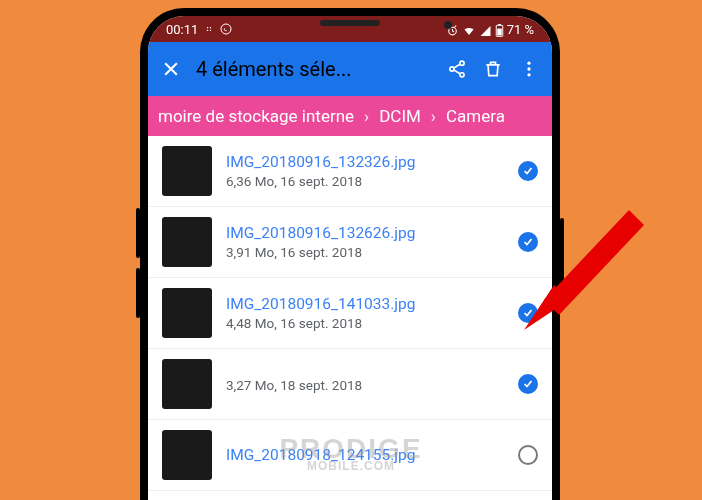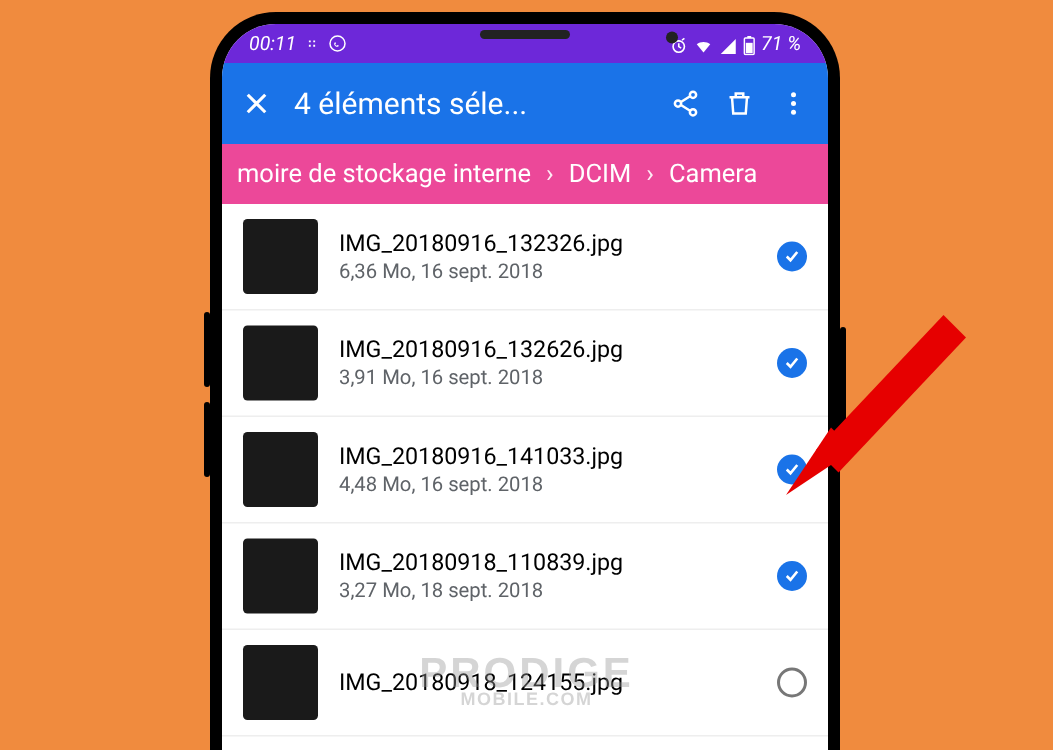--- a/index.html
+++ b/index.html
@@ -27,37 +27,36 @@
     width: 100%;
     height: 100%;
     background: #fff;
     border-radius: 36px 36px 0 0;
     overflow: hidden;
     display: flex;
     flex-direction: column;
   }
   .status-bar {
     height: 26px;
-    background: #6d28d9;
+    background: #7f1d1d;
     color: #fff;
     display: flex;
     align-items: center;
     padding: 0 18px;
     font-size: 13px;
     position: relative;
-    font-style: italic;
   }
   .status-left { display:flex; align-items:center; gap:6px; }
   .status-right { margin-left:auto; display:flex; align-items:flex-end; gap:3px; }
   .sensor { position:absolute; right:100px; top:5px; width:8px; height:8px; border-radius:50%; background:#222; }
   .speaker { position:absolute; left:50%; transform:translateX(-50%); top:4px; width:60px; height:6px; border-radius:3px; background:#222; }
   .status-icon { display:inline-flex; }
   .app-bar {
     background: #1a73e8;
-    color: #ffffff;
+    color: #000000;
     height: 54px;
     display: flex;
     align-items: center;
     padding: 0 12px;
     gap: 14px;
   }
   .app-title { font-size: 20px; flex:1; white-space:nowrap; overflow:hidden; text-overflow:ellipsis; }
   .app-icon { width:22px; height:22px; display:flex; align-items:center; justify-content:center; }
   .breadcrumb {
     background: #ec4899;
@@ -85,21 +84,21 @@
     gap: 14px;
     border-bottom: 1px solid #eee;
   }
   .thumb {
     width: 50px; height: 50px;
     background: #1a1a1a;
     border-radius: 3px;
     flex-shrink: 0;
   }
   .file-info { flex:1; min-width:0; }
-  .file-name { font-size: 15.5px; color:#000000; white-space:nowrap; overflow:hidden; text-overflow:ellipsis; }
+  .file-name { font-size: 15.5px; color:#3b82f6; white-space:nowrap; overflow:hidden; text-overflow:ellipsis; }
   .file-meta { font-size: 13.5px; color:#5f6368; margin-top:2px; }
   .check {
     width: 20px; height: 20px; border-radius: 50%;
     display:flex; align-items:center; justify-content:center;
     flex-shrink:0;
   }
   .check.sel { background:#1a73e8; }
   .check.unsel { border:2px solid #777; }
   .arrow {
     position: absolute;
@@ -248,21 +247,20 @@
           </div>
           <div class="check sel">
             <svg width="12" height="12" viewBox="0 0 24 24" fill="none" stroke="#fff" stroke-width="3.5">
               <path d="M5 12l5 5 9-11"></path>
             </svg>
           </div>
         </div>
         <div class="file-row">
           <div class="thumb"></div>
           <div class="file-info">
-            <div class="file-name">IMG_20180918_110839.jpg</div>
             <div class="file-meta">3,27 Mo, 18 sept. 2018</div>
           </div>
           <div class="check sel">
             <svg width="12" height="12" viewBox="0 0 24 24" fill="none" stroke="#fff" stroke-width="3.5">
               <path d="M5 12l5 5 9-11"></path>
             </svg>
           </div>
         </div>
         <div class="file-row">
           <div class="thumb"></div>

